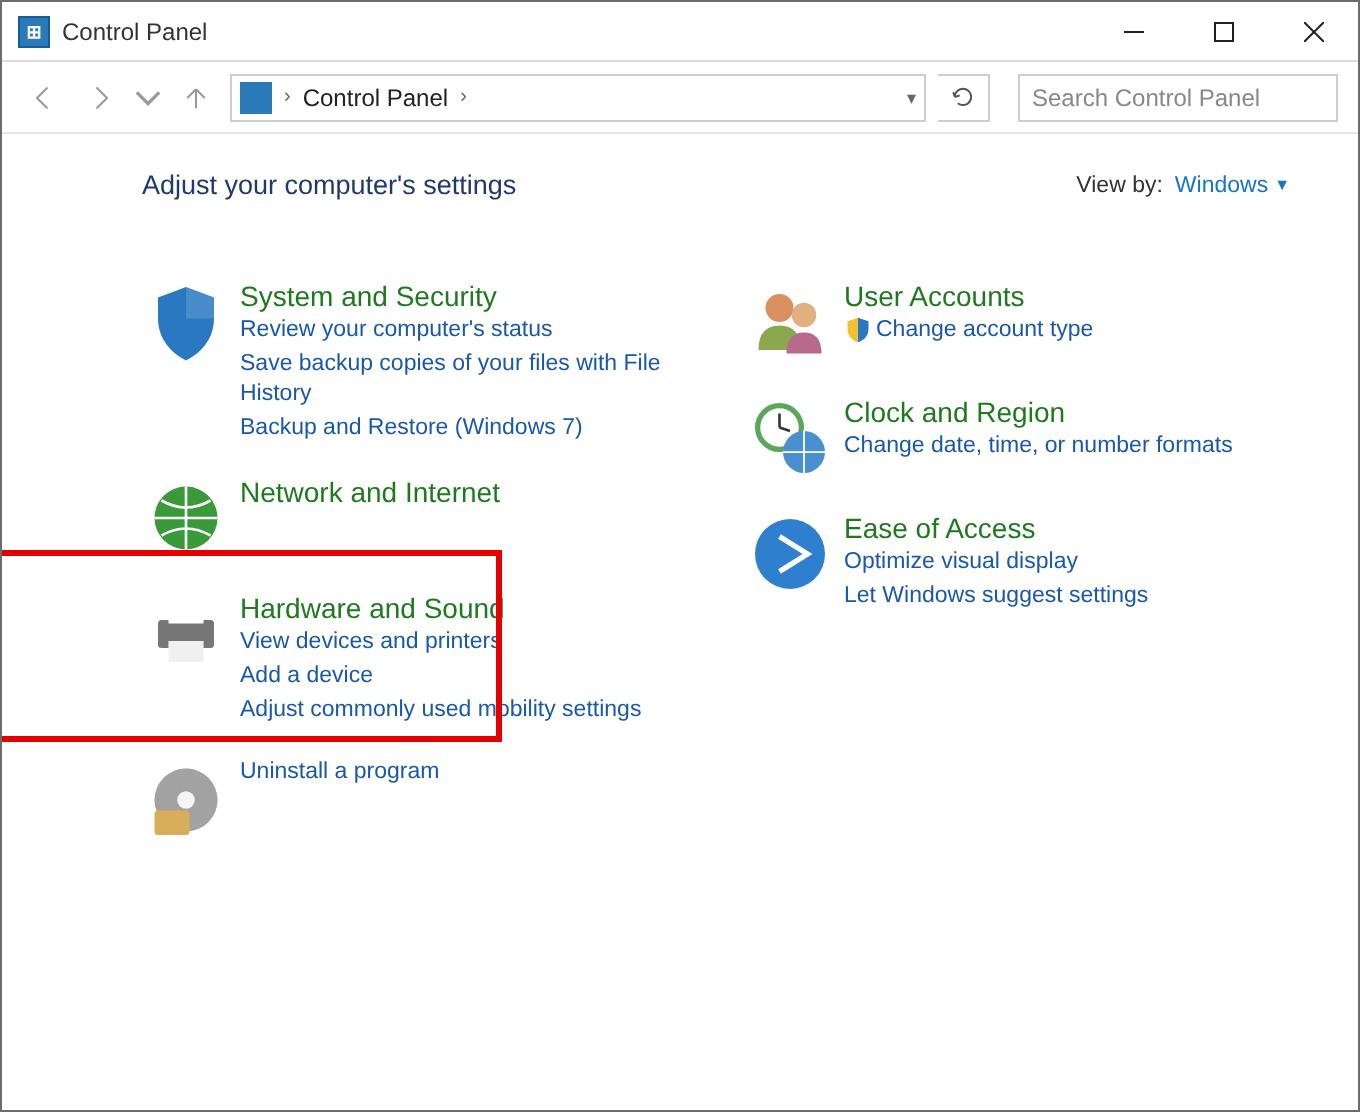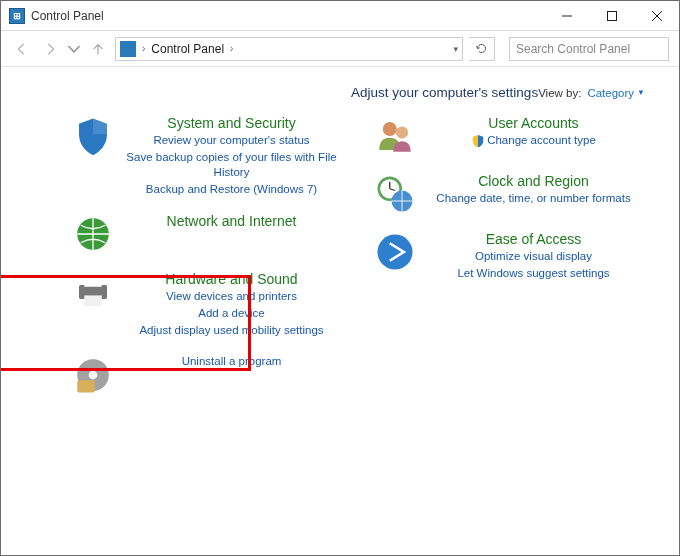--- a/index.html
+++ b/index.html
@@ -25,29 +25,29 @@
     .address .spacer { flex: 1; }
     .address .dd { color: #666; font-size: 9px; }
     .refresh { width: 26px; height: 24px; border: 1px solid #cfcfcf; border-left: none; display: flex; align-items: center; justify-content: center; color: #555; }
     .search { width: 160px; height: 24px; border: 1px solid #cfcfcf; margin-left: 8px; display: flex; align-items: center; padding: 0 6px; }
     .search input { border: none; outline: none; flex: 1; font-size: 12px; color: #4c1d95; background: transparent; }
     .search input::placeholder { color: #888; }
     .search .sicon { color: #888; width: 14px; height: 14px; }
 
     
     .content { flex: 1; padding: 18px 34px 10px 70px; overflow: hidden; position: relative; }
-    .toprow { display: flex; justify-content: flex-end; align-items: center; margin-bottom: 15px; }
+    .toprow { display: flex; justify-content: space-between; align-items: center; margin-bottom: 40px; }
     .heading { font-size: 13.5px; color: #1f3a6c; }
     .viewby { font-size: 11.5px; color: #333; display: flex; align-items: center; gap: 6px; }
     .viewby .vbval { color: #1a73c7; display: flex; align-items: center; gap: 3px; }
     .viewby .vbval .car { font-size: 8px; }
 
     .columns { display: flex; gap: 30px; }
     .col { flex: 1; display: flex; flex-direction: column; gap: 14px; }
-    .category { display: flex; gap: 5px; position: relative; text-align: center; }
+    .category { display: flex; gap: 5px; position: relative; }
     .category .icon { width: 44px; height: 44px; flex-shrink: 0; display: flex; align-items: flex-start; justify-content: center; }
     .category .body { flex: 1; }
     .category .title { font-size: 14px; color: #1f7a1f; margin-bottom: 2px; cursor: pointer; }
     .category .link { font-size: 11.5px; color: #1a58a8; margin-bottom: 2px; cursor: pointer; display: block; line-height: 1.3; }
 
     .highlight-box { position: absolute; border: 3px solid #e40000; pointer-events: none; }
 
     
     .i-shield { fill: #2a78c2; }
     .i-globe { fill: #3a9a3a; }
@@ -132,21 +132,21 @@
     </div>
   </div>
 
   <div class="content">
 
     <div class="toprow">
       <div class="heading">Adjust your computer's settings</div>
       <div class="viewby">
         <span>View by:</span>
         <span class="vbval">
-          <span>Category</span>
+          <span>Windows</span>
           <span class="car">▼</span>
         </span>
       </div>
     </div>
 
     <div class="columns">
 
       <div class="col">
 
         <div class="category">
@@ -182,21 +182,21 @@
               <rect class="i-printer" x="8" y="16" width="32" height="16" rx="2"></rect>
               <rect fill="#fff" x="14" y="8" width="20" height="10"></rect>
               <rect fill="#fff" x="14" y="28" width="20" height="12"></rect>
               <rect fill="#ccc" x="14" y="28" width="20" height="12" opacity="0.3"></rect>
             </svg>
           </div>
           <div class="body">
             <div class="title">Hardware and Sound</div>
             <span class="link">View devices and printers</span>
             <span class="link">Add a device</span>
-            <span class="link">Adjust display used mobility settings</span>
+            <span class="link">Adjust commonly used mobility settings</span>
           </div>
         </div>
 
         <div class="category">
           <div class="icon">
             <svg viewBox="0 0 48 48" width="42" height="42">
                 <circle class="i-disc" cx="24" cy="24" r="18"></circle>
                 <circle fill="#fff" cx="24" cy="24" r="5"></circle>
                 <circle fill="#ddd" cx="24" cy="24" r="18" opacity="0.3"></circle>
                 <rect x="6" y="30" width="20" height="14" fill="#d9ae5a" rx="2"></rect>

